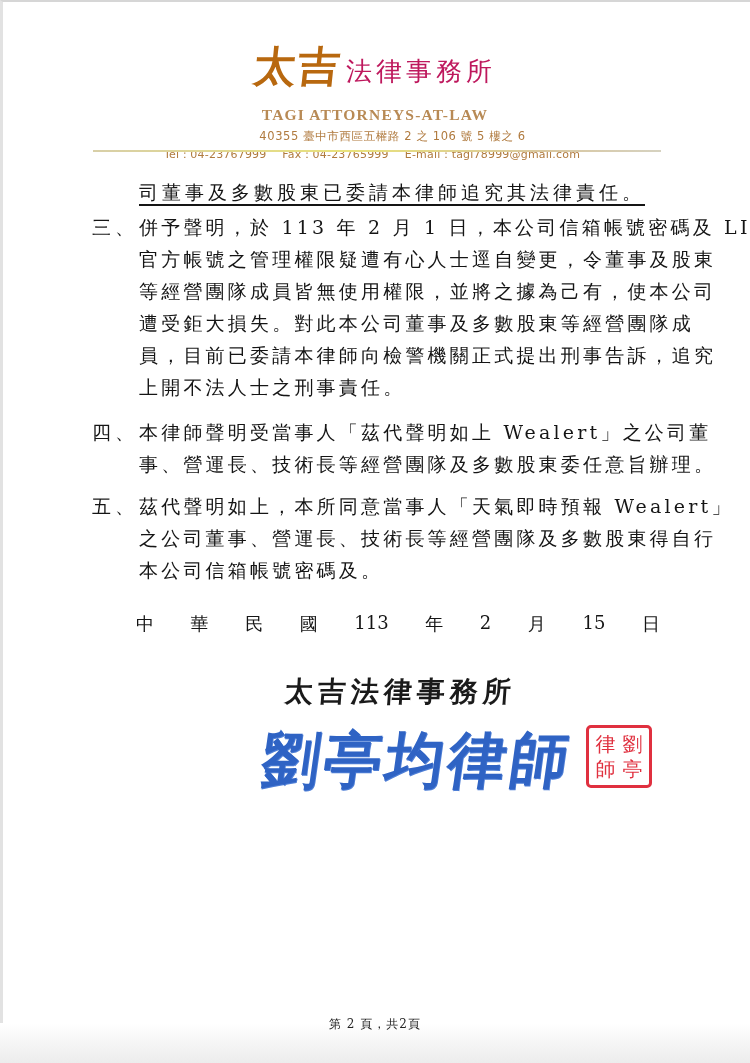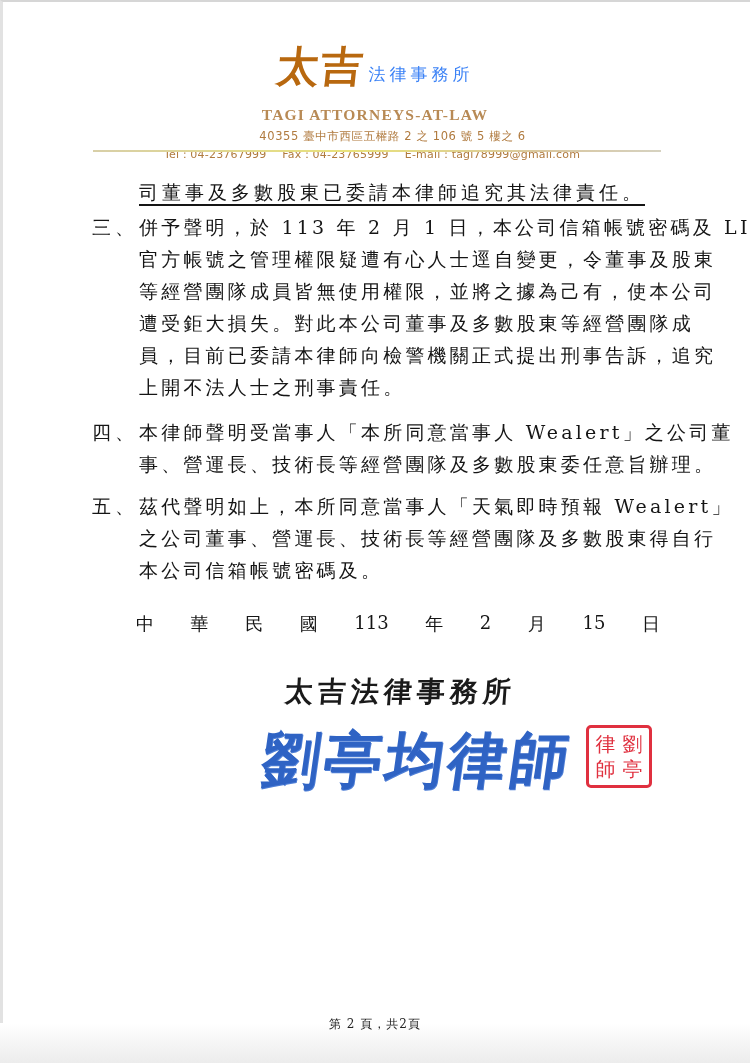--- a/index.html
+++ b/index.html
@@ -14,21 +14,21 @@
       position: absolute; left: 0; bottom: 0; width: 750px; height: 40px;
       background: linear-gradient(#ffffff, #ececec);
     }
     
     .letterhead { position: absolute; left: 0; top: 30px; width: 750px; text-align: center; color: #a8671a; }
     .lh-title-row { display: flex; justify-content: center; align-items: flex-end; height: 58px; }
     .lh-brand {
       font-family: "DejaVu Serif", serif; font-weight: bold; font-size: 42px; color: #b8680f;
       letter-spacing: 2px; line-height: 1; margin-right: 4px; transform: skewX(-6deg);
     }
-    .lh-firm { font-family: Liberation Mono, monospace; font-size: 17px; color: #3b82f6; letter-spacing: 4px; line-height: 1; padding-bottom: 4px; }
+    .lh-firm { font-family: Liberation Sans, sans-serif; font-size: 26px; color: #be185d; letter-spacing: 4px; line-height: 1; padding-bottom: 4px; }
     .lh-english { font-family: "Liberation Serif", serif; font-weight: bold; font-size: 15.5px; color: #b88a55; letter-spacing: 1.2px; margin-top: 18px; }
     .lh-address { font-family: "DejaVu Sans", sans-serif; font-size: 11.5px; color: #b07a3e; margin-top: 5px; letter-spacing: 0.6px; padding-left: 35px; }
     .lh-contact { font-family: "DejaVu Sans", sans-serif; font-size: 11px; color: #b07a3e; margin-top: 3px; letter-spacing: 0.2px; padding-right: 6px; }
     .lh-contact span { margin: 0 6px; }
     .lh-rule {
       position: absolute; left: 93px; top: 150px; width: 568px; height: 2px;
       background: linear-gradient(90deg, #d8cfa8, #e9e27a 45%, #d9c7a0 80%, #d6d2c0);
     }
     
     .doc-body { position: absolute; left: 0; top: 180px; width: 750px; font-family: "DejaVu Serif", serif; font-size: 19px; color: #151515; }
@@ -77,21 +77,21 @@
 
   <div class="item-marker" style="top:35px">三、</div>
   <div class="line item-text" style="top:35px">併予聲明，於 113 年 2 月 1 日，本公司信箱帳號密碼及 LINE</div>
   <div class="line item-text" style="top:67px">官方帳號之管理權限疑遭有心人士逕自變更，令董事及股東</div>
   <div class="line item-text" style="top:99px">等經營團隊成員皆無使用權限，並將之據為己有，使本公司</div>
   <div class="line item-text" style="top:131px">遭受鉅大損失。對此本公司董事及多數股東等經營團隊成</div>
   <div class="line item-text" style="top:163px">員，目前已委請本律師向檢警機關正式提出刑事告訴，追究</div>
   <div class="line item-text" style="top:195px">上開不法人士之刑事責任。</div>
 
   <div class="item-marker" style="top:240px">四、</div>
-  <div class="line item-text" style="top:240px">本律師聲明受當事人「本所同意當事人 Wealert」之公司董</div>
+  <div class="line item-text" style="top:240px">本律師聲明受當事人「茲代聲明如上 Wealert」之公司董</div>
   <div class="line item-text" style="top:272px">事、營運長、技術長等經營團隊及多數股東委任意旨辦理。</div>
 
   <div class="item-marker" style="top:314px">五、</div>
   <div class="line item-text" style="top:314px">茲代聲明如上，本所同意當事人「天氣即時預報 Wealert」</div>
   <div class="line item-text" style="top:346px">之公司董事、營運長、技術長等經營團隊及多數股東得自行</div>
   <div class="line item-text" style="top:378px">本公司信箱帳號密碼及。</div>
 
   <div class="date-row">
     <span>中</span>
     <span>華</span>

